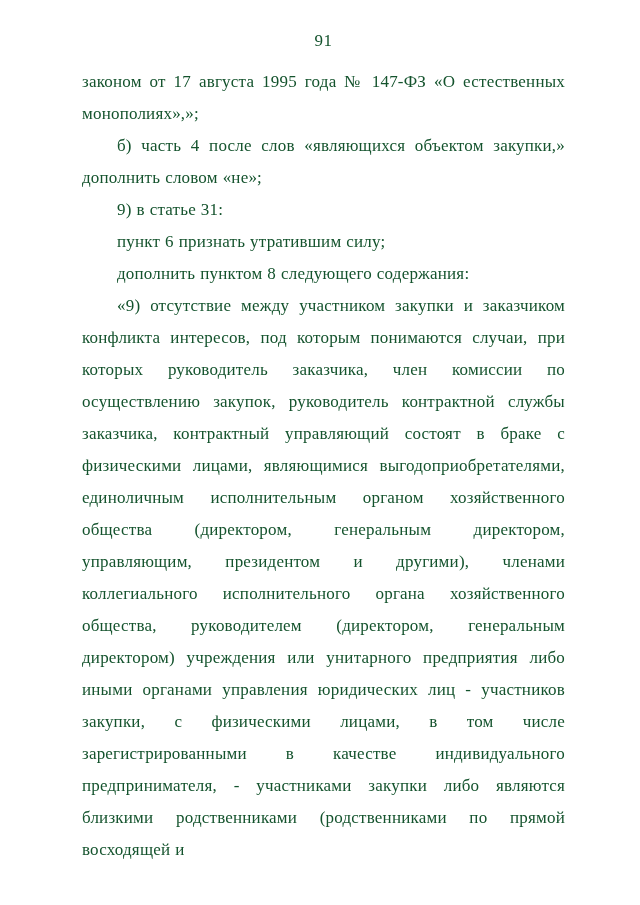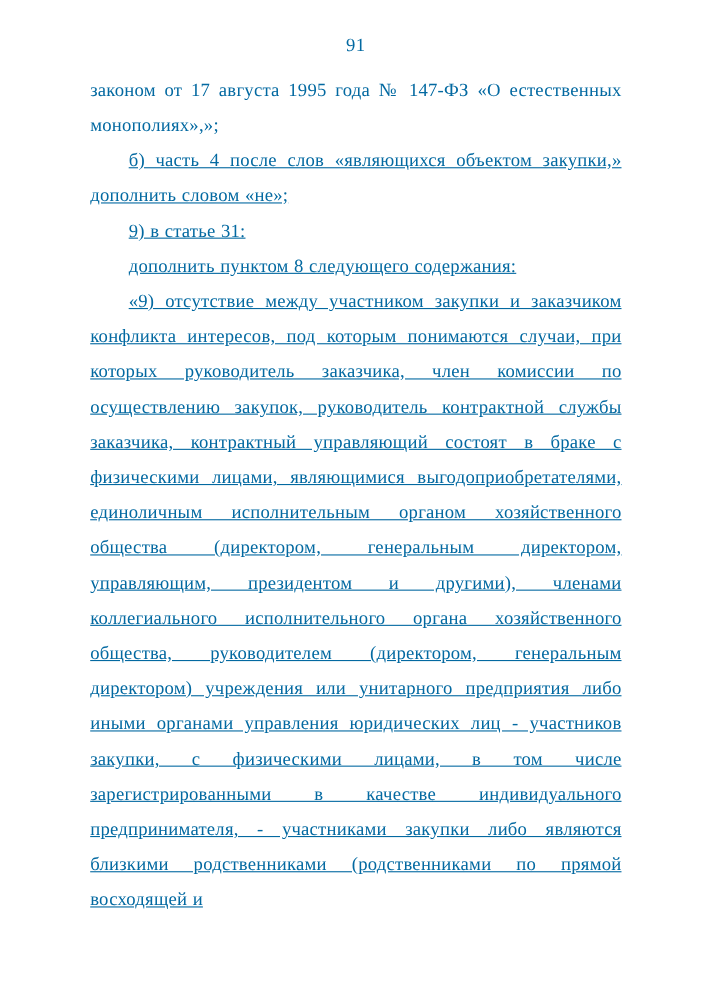--- a/index.html
+++ b/index.html
@@ -12,48 +12,48 @@
     height: 905px;
     overflow: hidden;
     font-family: "Liberation Serif", "DejaVu Serif", serif;
   }
   .page {
     box-sizing: border-box;
     width: 640px;
     height: 905px;
     background: #ffffff;
     padding: 24px 75px 0 82px;
-    color: #0369a1;
+    color: #14532d;
   }
   .page-number {
     text-align: center;
     font-size: 17px;
     line-height: 34px;
     margin-bottom: 8px;
     letter-spacing: 0.5px;
   }
   .text-block p {
     margin: 0;
     font-size: 17px;
     line-height: 32px;
     text-align: justify;
     text-align-last: left;
     letter-spacing: 0.2px;
     word-spacing: 0.5px;
   }
   .text-block p.indent {
     text-indent: 35px;
-    text-decoration: underline;
   }
 </style>
 </head>
 <body>
 
 <div class="page">
   <div class="page-number">91</div>
   <div class="text-block">
       <p class="para">законом от 17 августа 1995 года № 147-ФЗ «О естественных монополиях»,»;</p>
       <p class="para indent">б) часть 4 после слов «являющихся объектом закупки,» дополнить словом «не»;</p>
       <p class="para indent">9) в статье 31:</p>
+      <p class="para indent">пункт 6 признать утратившим силу;</p>
       <p class="para indent">дополнить пунктом 8 следующего содержания:</p>
       <p class="para indent">«9) отсутствие между участником закупки и заказчиком конфликта интересов, под которым понимаются случаи, при которых руководитель заказчика, член комиссии по осуществлению закупок, руководитель контрактной службы заказчика, контрактный управляющий состоят в браке с физическими лицами, являющимися выгодоприобретателями, единоличным исполнительным органом хозяйственного общества (директором, генеральным директором, управляющим, президентом и другими), членами коллегиального исполнительного органа хозяйственного общества, руководителем (директором, генеральным директором) учреждения или унитарного предприятия либо иными органами управления юридических лиц - участников закупки, с физическими лицами, в том числе зарегистрированными в качестве индивидуального предпринимателя, - участниками закупки либо являются близкими родственниками (родственниками по прямой восходящей и</p>
     </div>
 </div>
 
 </body></html>

